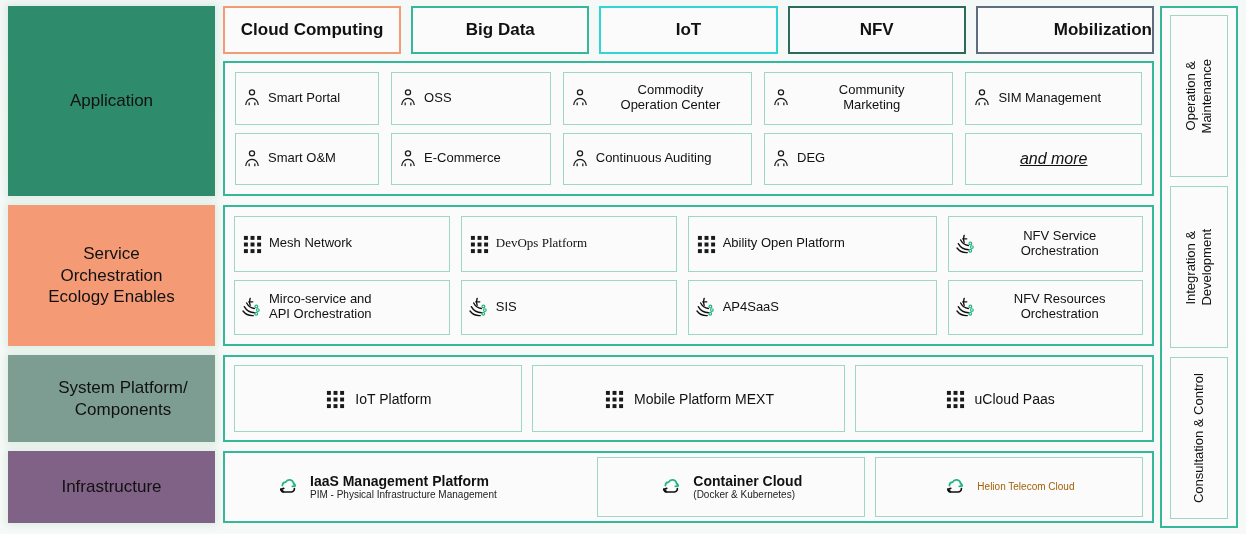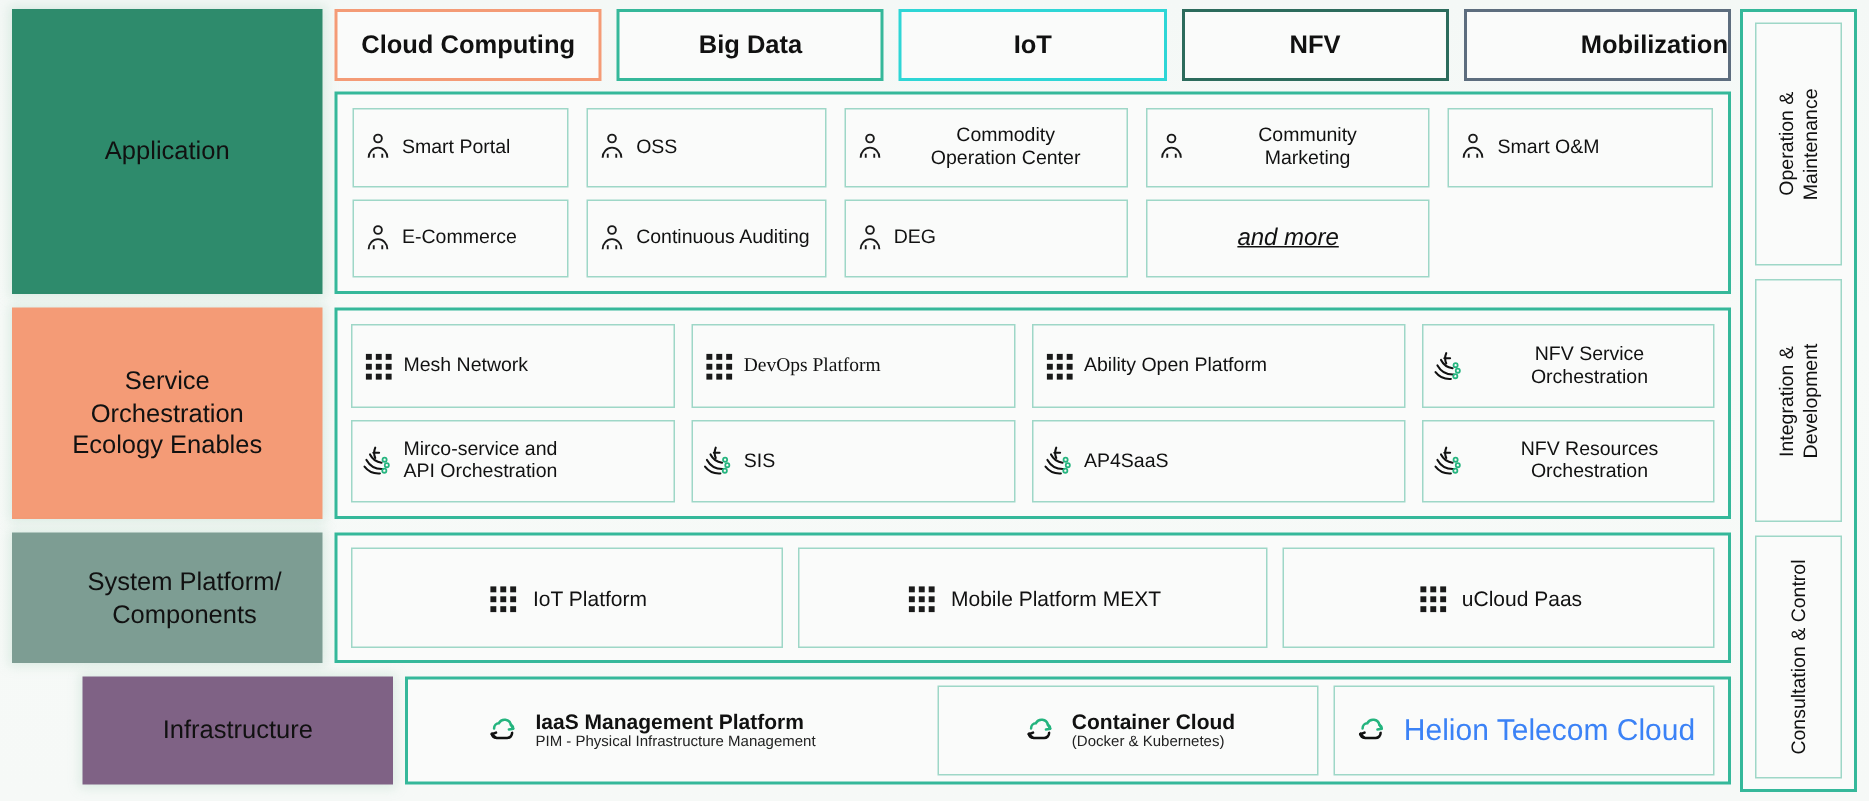--- a/index.html
+++ b/index.html
@@ -108,38 +108,38 @@
     border: 2px solid #35b89a;
     background: #fafbfa;
     padding: 8px 9px;
     display: grid;
     grid-template-columns: 1fr 1.09fr 1fr;
     gap: 10px;
   }
   .sys-panel .cell { font-size: 14px; justify-content: center; gap: 9px; }
 
   
-  .inf-row { height: 72px; margin-left: 47px; }
+  .inf-row { height: 72px; }
   .inf-label { background: #7f6285; }
   .inf-panel {
     flex: 1;
     border: 2px solid #35b89a;
     background: #fafbfa;
     padding: 4px 9px;
     display: grid;
     grid-template-columns: 1.21fr 0.92fr 0.92fr;
     gap: 10px;
   }
   .inf-cell { border: 1px solid #9ed7c7; }
   .inf-cell.noborder { border: none; }
   .inf-inner { display: flex; align-items: center; gap: 10px; }
   .inf-txt { line-height: 1.2; }
   .inf-t1 { font-size: 14px; font-weight: bold; color: #111; }
   .inf-t2 { font-size: 10px; color: #222; }
-  .inf-single { font-size: 20px; color: #3b82f6; }
+  .inf-single { font-size: 10px; color: #a16207; }
 
   
   .side {
     width: 78px; flex: 0 0 78px;
     border: 2px solid #35b89a;
     background: #fafbfa;
     padding: 7px 8px;
     display: flex; flex-direction: column; gap: 9px;
   }
   .side-box {
@@ -215,20 +215,29 @@
               </div>
               <div class="cell center">
                 <svg class="ico" width="20" height="20" viewBox="0 0 24 24">
                   <circle cx="12" cy="5.2" r="3.1" fill="none" stroke="#1a1a1a" stroke-width="1.5"></circle>
                   <path d="M4.5 20.5 A7.5 8 0 0 1 19.5 20.5" fill="none" stroke="#1a1a1a" stroke-width="1.5"></path>
                   <line x1="8.6" y1="17.4" x2="8.6" y2="20.6" stroke="#1a1a1a" stroke-width="1.5"></line>
                   <line x1="15.4" y1="17.4" x2="15.4" y2="20.6" stroke="#1a1a1a" stroke-width="1.5"></line>
                 </svg>
                 <span class="cell-label" style="white-space: pre-line;">Community
 Marketing</span>
+              </div>
+              <div class="cell">
+                <svg class="ico" width="20" height="20" viewBox="0 0 24 24">
+                  <circle cx="12" cy="5.2" r="3.1" fill="none" stroke="#1a1a1a" stroke-width="1.5"></circle>
+                  <path d="M4.5 20.5 A7.5 8 0 0 1 19.5 20.5" fill="none" stroke="#1a1a1a" stroke-width="1.5"></path>
+                  <line x1="8.6" y1="17.4" x2="8.6" y2="20.6" stroke="#1a1a1a" stroke-width="1.5"></line>
+                  <line x1="15.4" y1="17.4" x2="15.4" y2="20.6" stroke="#1a1a1a" stroke-width="1.5"></line>
+                </svg>
+                <span class="cell-label left" style="margin-left: 0px; white-space: pre-line;">SIM Management</span>
               </div>
               <div class="cell">
                 <svg class="ico" width="20" height="20" viewBox="0 0 24 24">
                   <circle cx="12" cy="5.2" r="3.1" fill="none" stroke="#1a1a1a" stroke-width="1.5"></circle>
                   <path d="M4.5 20.5 A7.5 8 0 0 1 19.5 20.5" fill="none" stroke="#1a1a1a" stroke-width="1.5"></path>
                   <line x1="8.6" y1="17.4" x2="8.6" y2="20.6" stroke="#1a1a1a" stroke-width="1.5"></line>
                   <line x1="15.4" y1="17.4" x2="15.4" y2="20.6" stroke="#1a1a1a" stroke-width="1.5"></line>
                 </svg>
                 <span class="cell-label left" style="white-space: pre-line;">Smart O&amp;M</span>
               </div>

